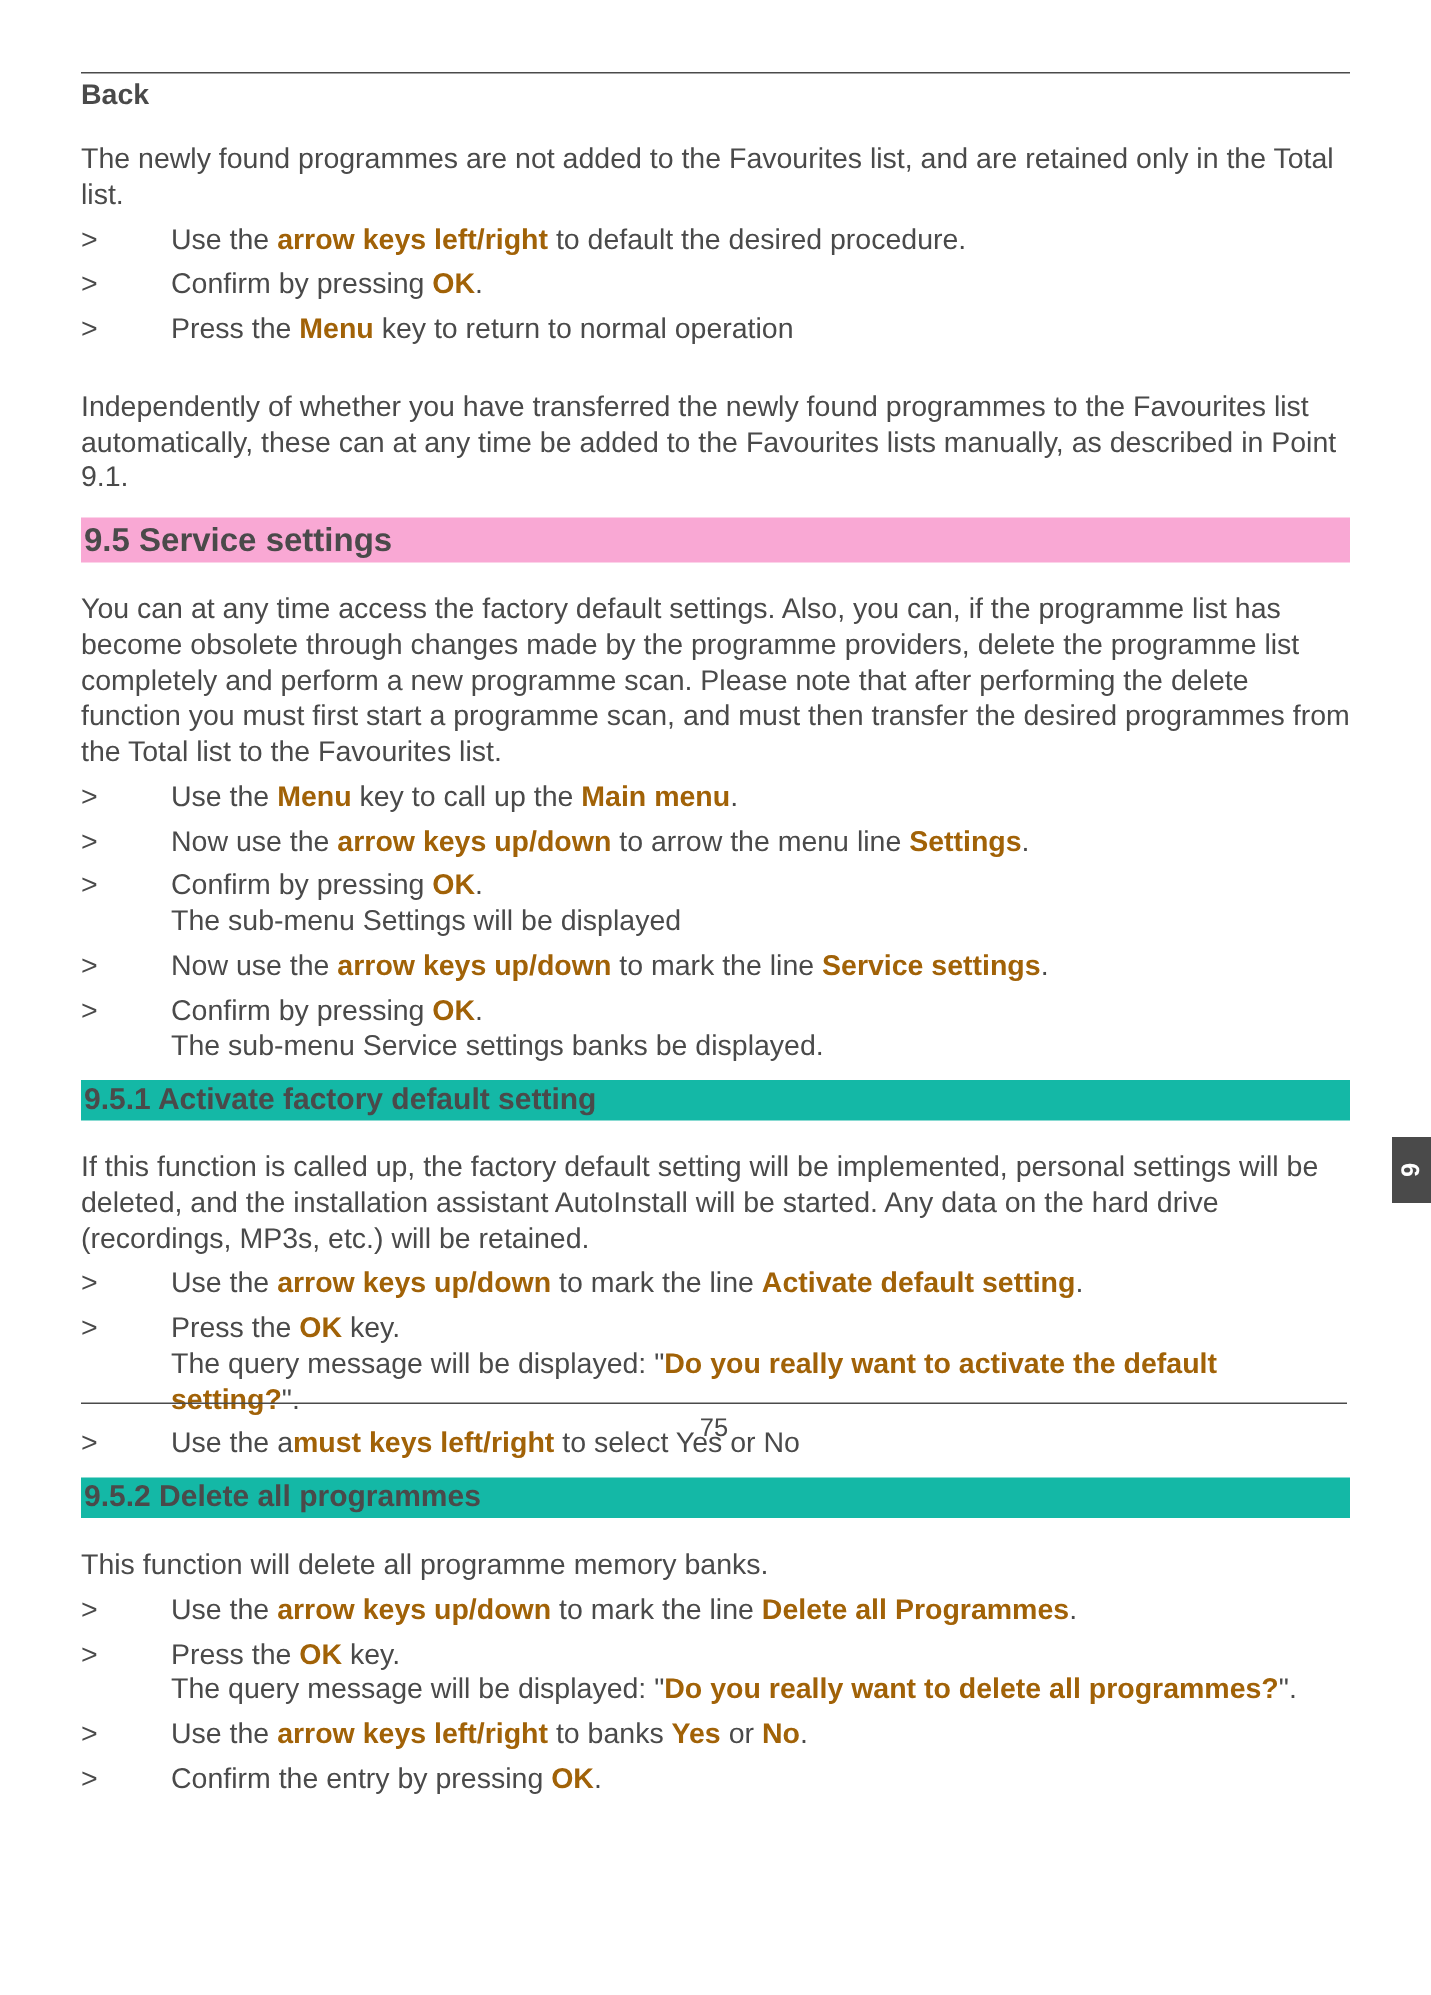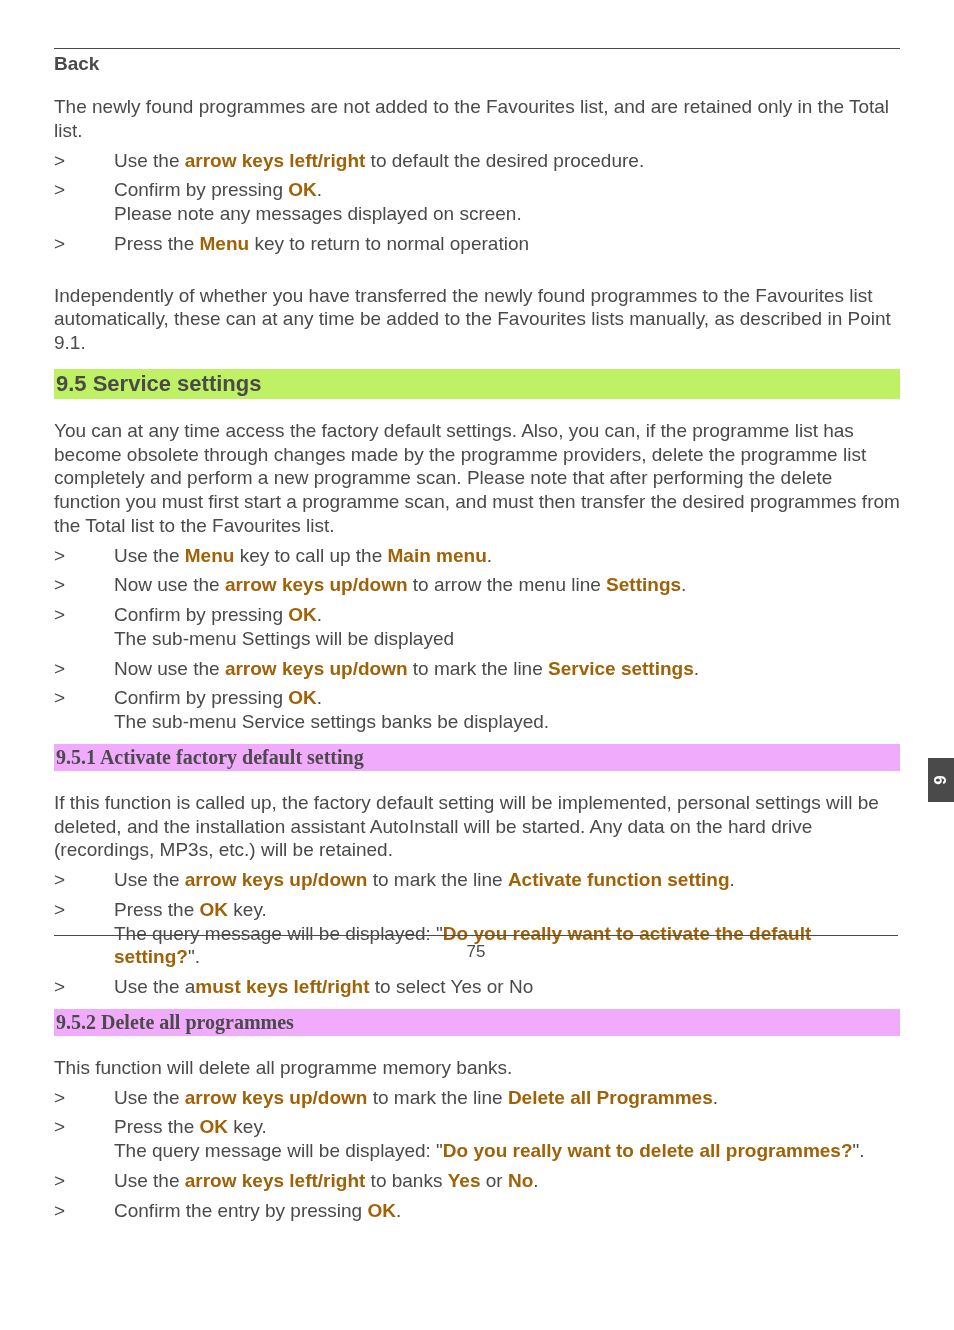--- a/index.html
+++ b/index.html
@@ -45,33 +45,32 @@
     line-height: 1.25;
   }
   .bullet-marker {
     width: 60px;
     flex: 0 0 60px;
   }
   .bullet-body { flex: 1; }
   .section-heading {
     font-weight: 700;
     font-size: 22px;
-    background: #bef264;
+    background: #f9a8d4;
     padding: 2px 4px 2px 2px;
     margin: 14px 0 10px 0;
     color: #4a4a4a;
   }
   .sub-heading {
     font-weight: 700;
     font-size: 20px;
-    background: #f0abfc;
+    background: #14b8a6;
     padding: 2px 4px 2px 2px;
     margin: 10px 0 6px 0;
     color: #4a4a4a;
-    font-family: Liberation Serif, serif;
   }
   .gap { height: 8px; }
   .footer {
     position: absolute;
     bottom: 38px;
     left: 54px;
     right: 56px;
     border-top: 1.5px solid #4a4a4a;
     text-align: center;
     padding-top: 6px;
@@ -110,21 +109,20 @@
     <div class="bullet-marker">&gt;</div>
     <div class="bullet-body">
       <span>Use the </span><span class="heavy">arrow keys left/right</span><span> to default the desired procedure.</span>
     </div>
   </div>
 
   <div class="bullet-row">
     <div class="bullet-marker">&gt;</div>
     <div class="bullet-body">
       <span>Confirm by pressing </span><span class="heavy">OK</span><span>.</span><br>
-      <span>Please note any messages displayed on screen.</span>
     </div>
   </div>
 
   <div class="bullet-row">
     <div class="bullet-marker">&gt;</div>
     <div class="bullet-body">
       <span>Press the </span><span class="heavy">Menu</span><span> key to return to normal operation</span>
     </div>
   </div>
 
@@ -170,21 +168,21 @@
       <span>The sub-menu Service settings banks be displayed.</span>
     </div>
   </div>
 
   <div class="sub-heading">9.5.1 Activate factory default setting</div>
   <p class="para">If this function is called up, the factory default setting will be implemented, personal settings will be deleted, and the installation assistant AutoInstall will be started. Any data on the hard drive (recordings, MP3s, etc.) will be retained.</p>
 
   <div class="bullet-row">
     <div class="bullet-marker">&gt;</div>
     <div class="bullet-body">
-      <span>Use the </span><span class="heavy">arrow keys up/down</span><span> to mark the line </span><span class="heavy">Activate function setting</span><span>.</span>
+      <span>Use the </span><span class="heavy">arrow keys up/down</span><span> to mark the line </span><span class="heavy">Activate default setting</span><span>.</span>
     </div>
   </div>
 
   <div class="bullet-row">
     <div class="bullet-marker">&gt;</div>
     <div class="bullet-body">
       <span>Press the </span><span class="heavy">OK</span><span> key.</span><br>
       <span>The query message will be displayed: "</span><span class="heavy">Do you really want to activate the default setting?</span><span>".</span>
     </div>
   </div>

